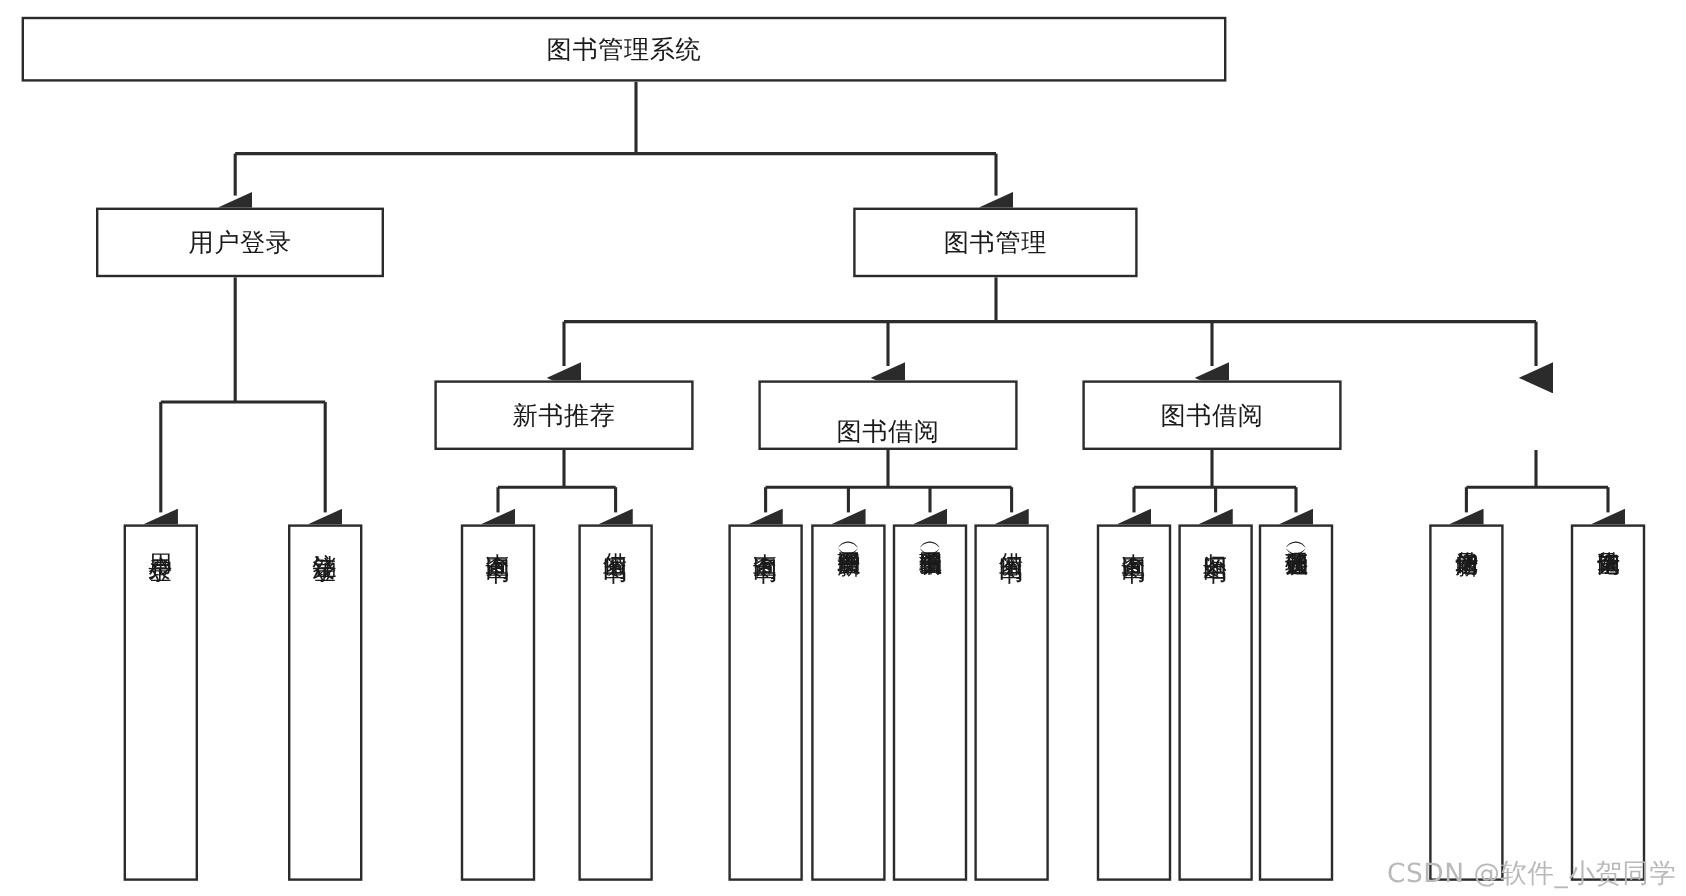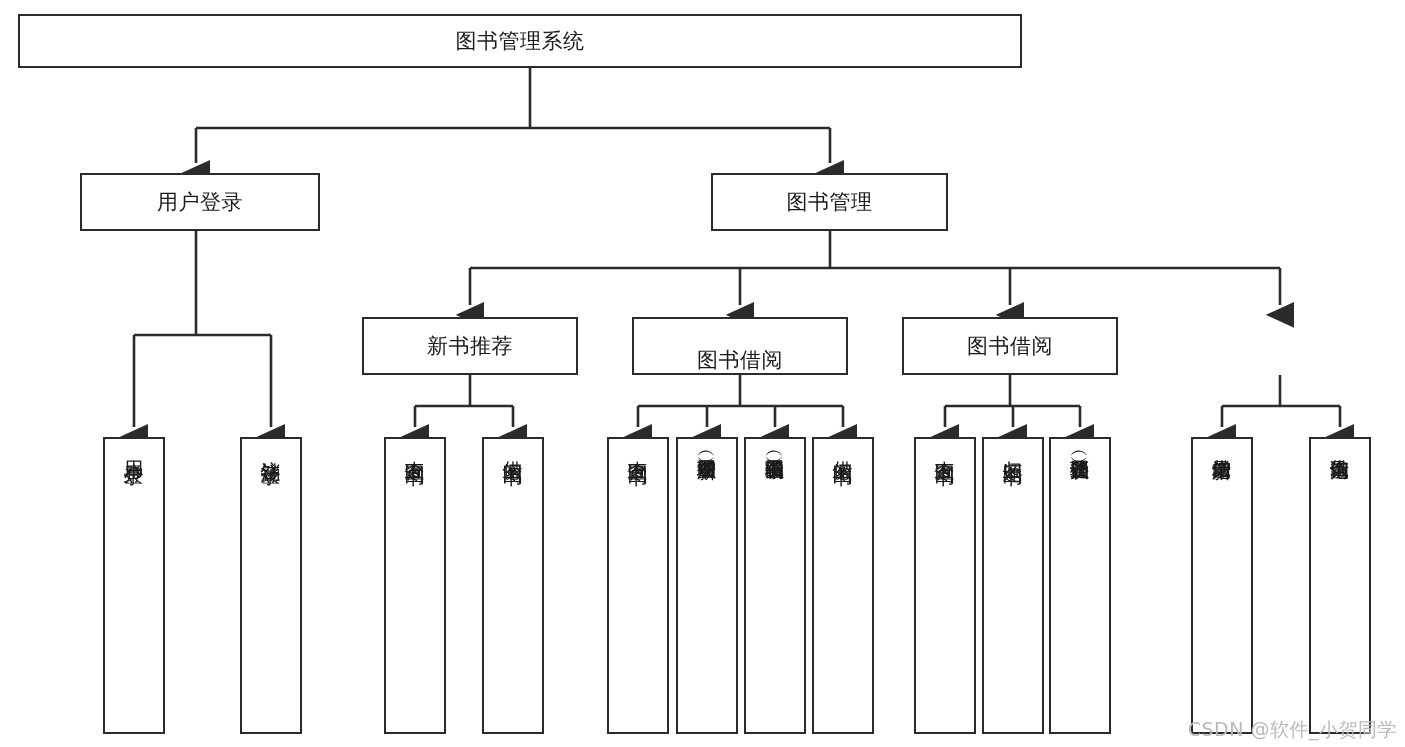--- a/index.html
+++ b/index.html
@@ -59,21 +59,21 @@
     white-space: nowrap;
   }
   .node.vertical.tall .node-label {
     font-size: 19px;
     letter-spacing: 0px;
   }
   #watermark {
     position: absolute;
     right: 8px;
     bottom: 4px;
-    font-size: 19px;
+    font-size: 22px;
     color: #b9b9b9;
     letter-spacing: 0.5px;
     white-space: nowrap;
     z-index: 5;
   }
 </style>
 </head>
 <body>
 
 <div id="diagram-root">

